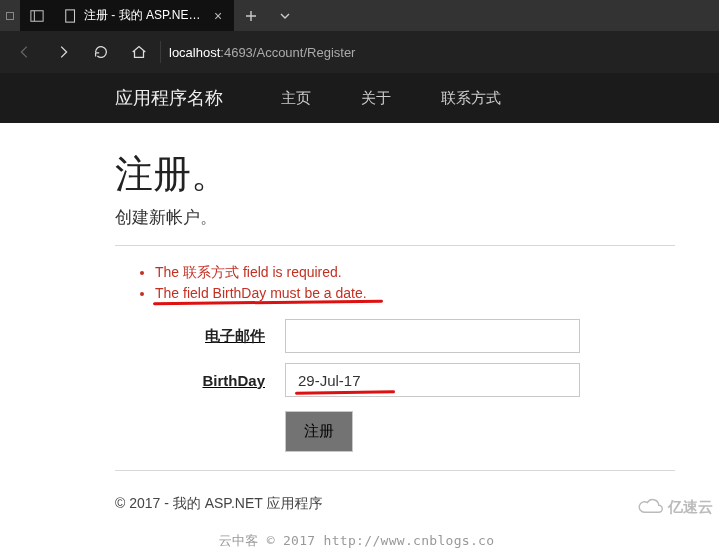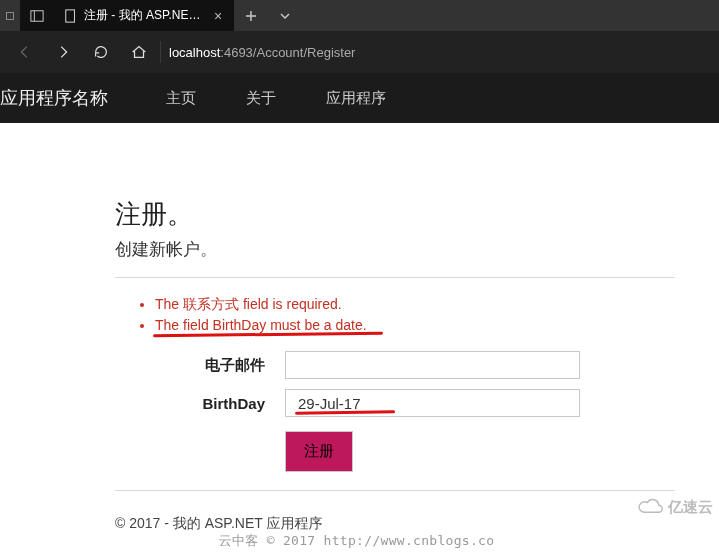--- a/index.html
+++ b/index.html
@@ -22,43 +22,43 @@
     
     .toolbar { background: #222; height: 42px; display: flex; align-items: center; padding: 0 6px; }
     .nav-btn { width: 38px; height: 38px; display: flex; align-items: center; justify-content: center; color: #ddd; }
     .nav-btn.disabled { color: #666; }
     .nav-btn svg { width: 18px; height: 18px; }
     .addr-sep { width: 1px; height: 22px; background: #3a3a3a; margin: 0 4px 0 2px; }
     .address { color: #fff; font-size: 13px; padding-left: 4px; }
     .address .path { color: #aaa; }
 
     
-    .sitenav { background: #1b1b1b; height: 50px; display: flex; align-items: center; gap: 30px; }
+    .sitenav { background: #1b1b1b; height: 50px; display: flex; align-items: center; padding-left: 115px; gap: 30px; }
     .brand { color: #eee; font-size: 18px; margin-right: 8px; }
     .navlink { color: #ccc; font-size: 15px; margin-left: 20px; }
 
     
     .content { padding: 26px 0 0 115px; width: 700px; }
-    .h1 { font-size: 26px; font-weight: 400; color: #222; margin-top: 48px; }
+    .h1 { font-size: 38px; font-weight: 400; color: #222; }
     .sub { font-size: 17px; color: #333; margin-top: 6px; }
     hr.rule { border: none; border-top: 1px solid #d9d9d9; margin: 16px 0 18px; width: 560px; }
 
     .errors { color: #c33022; font-size: 14px; margin: 0 0 18px 26px; }
     .errors li { margin: 3px 0 3px 14px; }
     .err-underline { position: relative; display:inline-block; }
     .err-underline::after { content:""; position:absolute; left:-2px; right:-16px; bottom:-3px; height:3px; background:#d11; border-radius:2px; transform: rotate(-0.6deg); }
 
-    .form-row { display: flex; align-items: center; margin: 10px 0; }
+    .form-row { display: flex; align-items: center; margin: 10px 0; text-decoration: underline; }
     .form-label { width: 170px; text-align: right; padding-right: 20px; font-weight: 700; font-size: 15px; color:#222; }
-    .form-input { width: 295px; height: 28px; border: 1px solid #c8c8c8; font-size: 15px; padding: 0 12px; outline: none; color:#333; }
+    .form-input { width: 295px; height: 34px; border: 1px solid #c8c8c8; font-size: 15px; padding: 0 12px; outline: none; color:#333; }
     .field-underline { position:relative; }
     .field-underline::after { content:""; position:absolute; left:10px; width:100px; bottom:4px; height:2.5px; background:#d11; border-radius:2px; transform: rotate(-0.8deg); }
 
     .submit-row { margin: 14px 0 0 170px; }
-    .submit-btn { border: 1px solid #c8c8c8; background:#be185d; padding: 10px 18px; font-size: 15px; cursor:pointer; }
+    .submit-btn { border: 1px solid #c8c8c8; background:#737373; padding: 10px 18px; font-size: 15px; cursor:pointer; }
 
     .footer { margin: 24px 0 0 115px; font-size: 14px; color:#444; display:flex; align-items:center; gap:4px; }
     hr.rule2 { border:none; border-top:1px solid #d9d9d9; width:560px; margin:18px 0 14px 115px; }
 
     .watermark { position:absolute; right:6px; bottom:37px; display:flex; align-items:center; gap:4px; color:#bbb; font-size:15px; font-weight:600; }
     .watermark svg { width:28px; height:20px; }
     .credit { position:absolute; left:0; right:6px; bottom:4px; text-align:center; color:#999; font-size:13px; letter-spacing:0.3px; font-family: Consolas, monospace; }
   </style>
 </head>
 <body>
@@ -121,21 +121,21 @@
   <div class="addr-sep"></div>
   <div class="address">
     <span>localhost</span><span class="path">:4693/Account/Register</span>
   </div>
 </div>
 
 <div class="sitenav">
   <span class="brand">应用程序名称</span>
   <span class="navlink">主页</span>
   <span class="navlink">关于</span>
-  <span class="navlink">应用程序</span>
+  <span class="navlink">联系方式</span>
 </div>
 
 <div class="content">
   <div class="h1">注册。</div>
   <div class="sub">创建新帐户。</div>
   <hr class="rule">
 
   <ul class="errors">
     <li>The 联系方式 field is required.</li>
     <li><span class="err-underline">The field BirthDay must be a date.</span></li>

